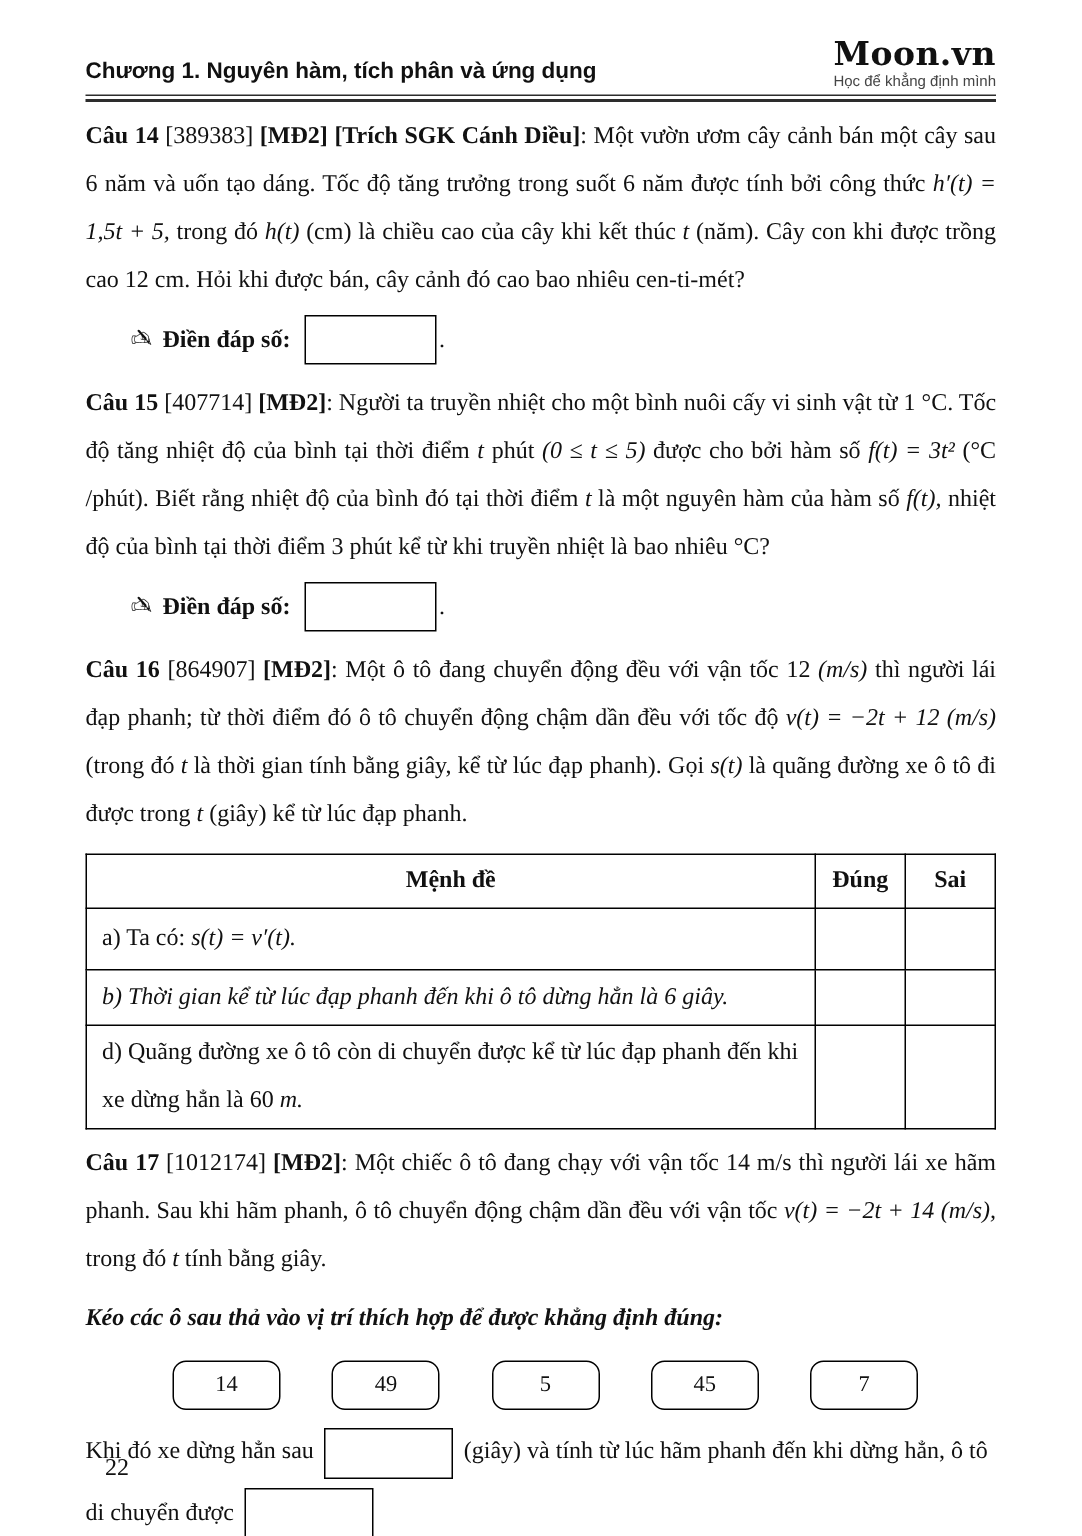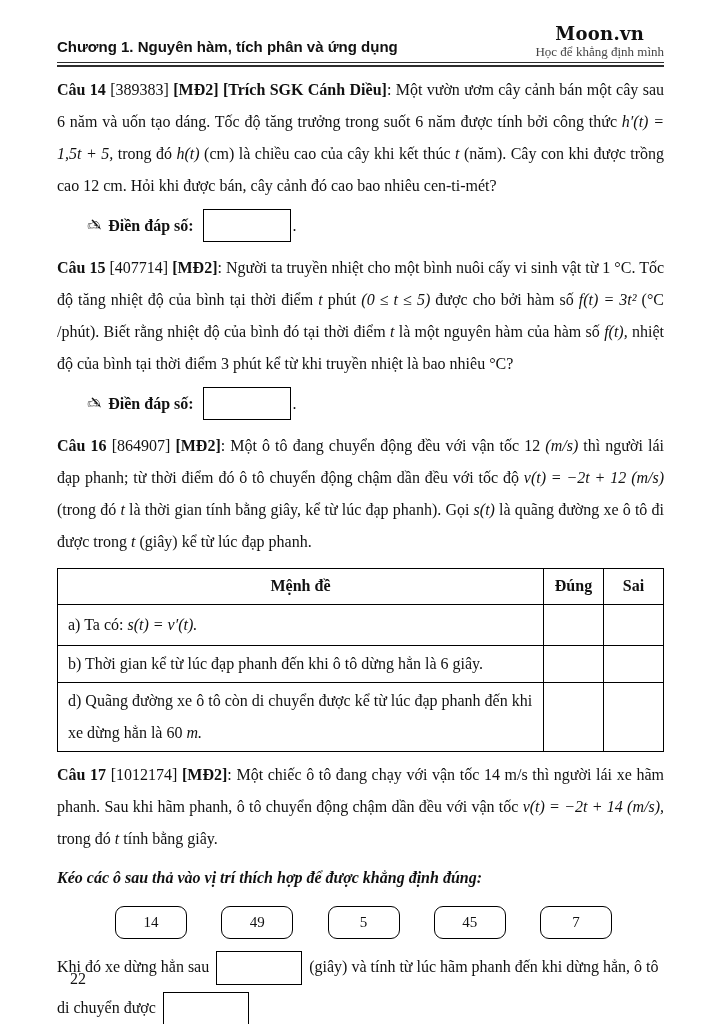--- a/index.html
+++ b/index.html
@@ -17,25 +17,25 @@
   
   .doc-header{display:flex;justify-content:space-between;align-items:flex-end;}
   .chapter{
     font-family:"Liberation Sans", sans-serif;
     font-weight:700;font-size:15px;
     padding-bottom:6px;
   }
   .brand{text-align:center;line-height:1.15;padding-bottom:1px;}
   .brand-name{
     font-family:"DejaVu Serif", serif;
-    font-weight:900;font-size:18px;letter-spacing:.3px;
+    font-weight:900;font-size:22px;letter-spacing:.3px;
   }
   .brand-tag{
-    font-family:Liberation Serif, serif;
-    font-size:13px;color:#454545;
+    font-family:Liberation Sans, sans-serif;
+    font-size:10px;color:#454545;
   }
   .header-rule{height:2px;border-top:1px solid #2d2d2d;border-bottom:2px solid #2d2d2d;margin-top:1px;}
 
   
   .para{text-align:justify;line-height:2.0;margin:7px 0 0 0;}
   .sg{white-space:pre-wrap;}
   .sg-b{font-weight:700;}
   .sg-m{font-style:italic;}
 
   
@@ -48,21 +48,21 @@
   .answer-box{width:86px;height:31px;border:1.5px solid #000;margin-left:9px;background:#fff;}
   .answer-period{margin-left:2px;}
 
   
   .tf-table{width:100%;border-collapse:collapse;margin:10px 0 4px 0;table-layout:fixed;padding-left:38px;}
   .tf-table th,.tf-table td{border:1.5px solid #000;}
   .tf-table th{font-weight:700;text-align:center;height:33px;}
   td.statement{padding:2px 10px;line-height:2.0;text-align:left;vertical-align:middle;}
   .col-tf{width:60px;}
   .col-st{width:auto;}
-  tr.row-a{height:41px;} tr.row-b{height:33px;} tr.row-c{height:38px;} tr.row-d{height:58px;}
+  tr.row-a{height:41px;} tr.row-b{height:33px;font-style:italic;} tr.row-c{height:38px;} tr.row-d{height:58px;}
 
   
   .instruction{font-weight:700;font-style:italic;margin-top:8px;line-height:1.9;}
   .chips-row{display:flex;justify-content:space-between;margin:13px 52px 4px 58px;text-align:right;}
   .chip{
     width:70px;height:31px;border:1.6px solid #000;border-radius:9px;
     display:flex;align-items:center;justify-content:center;
     font-size:15px;background:#fff;
   }
   .fill-para{line-height:2.55;margin-top:8px;text-align:left;}

